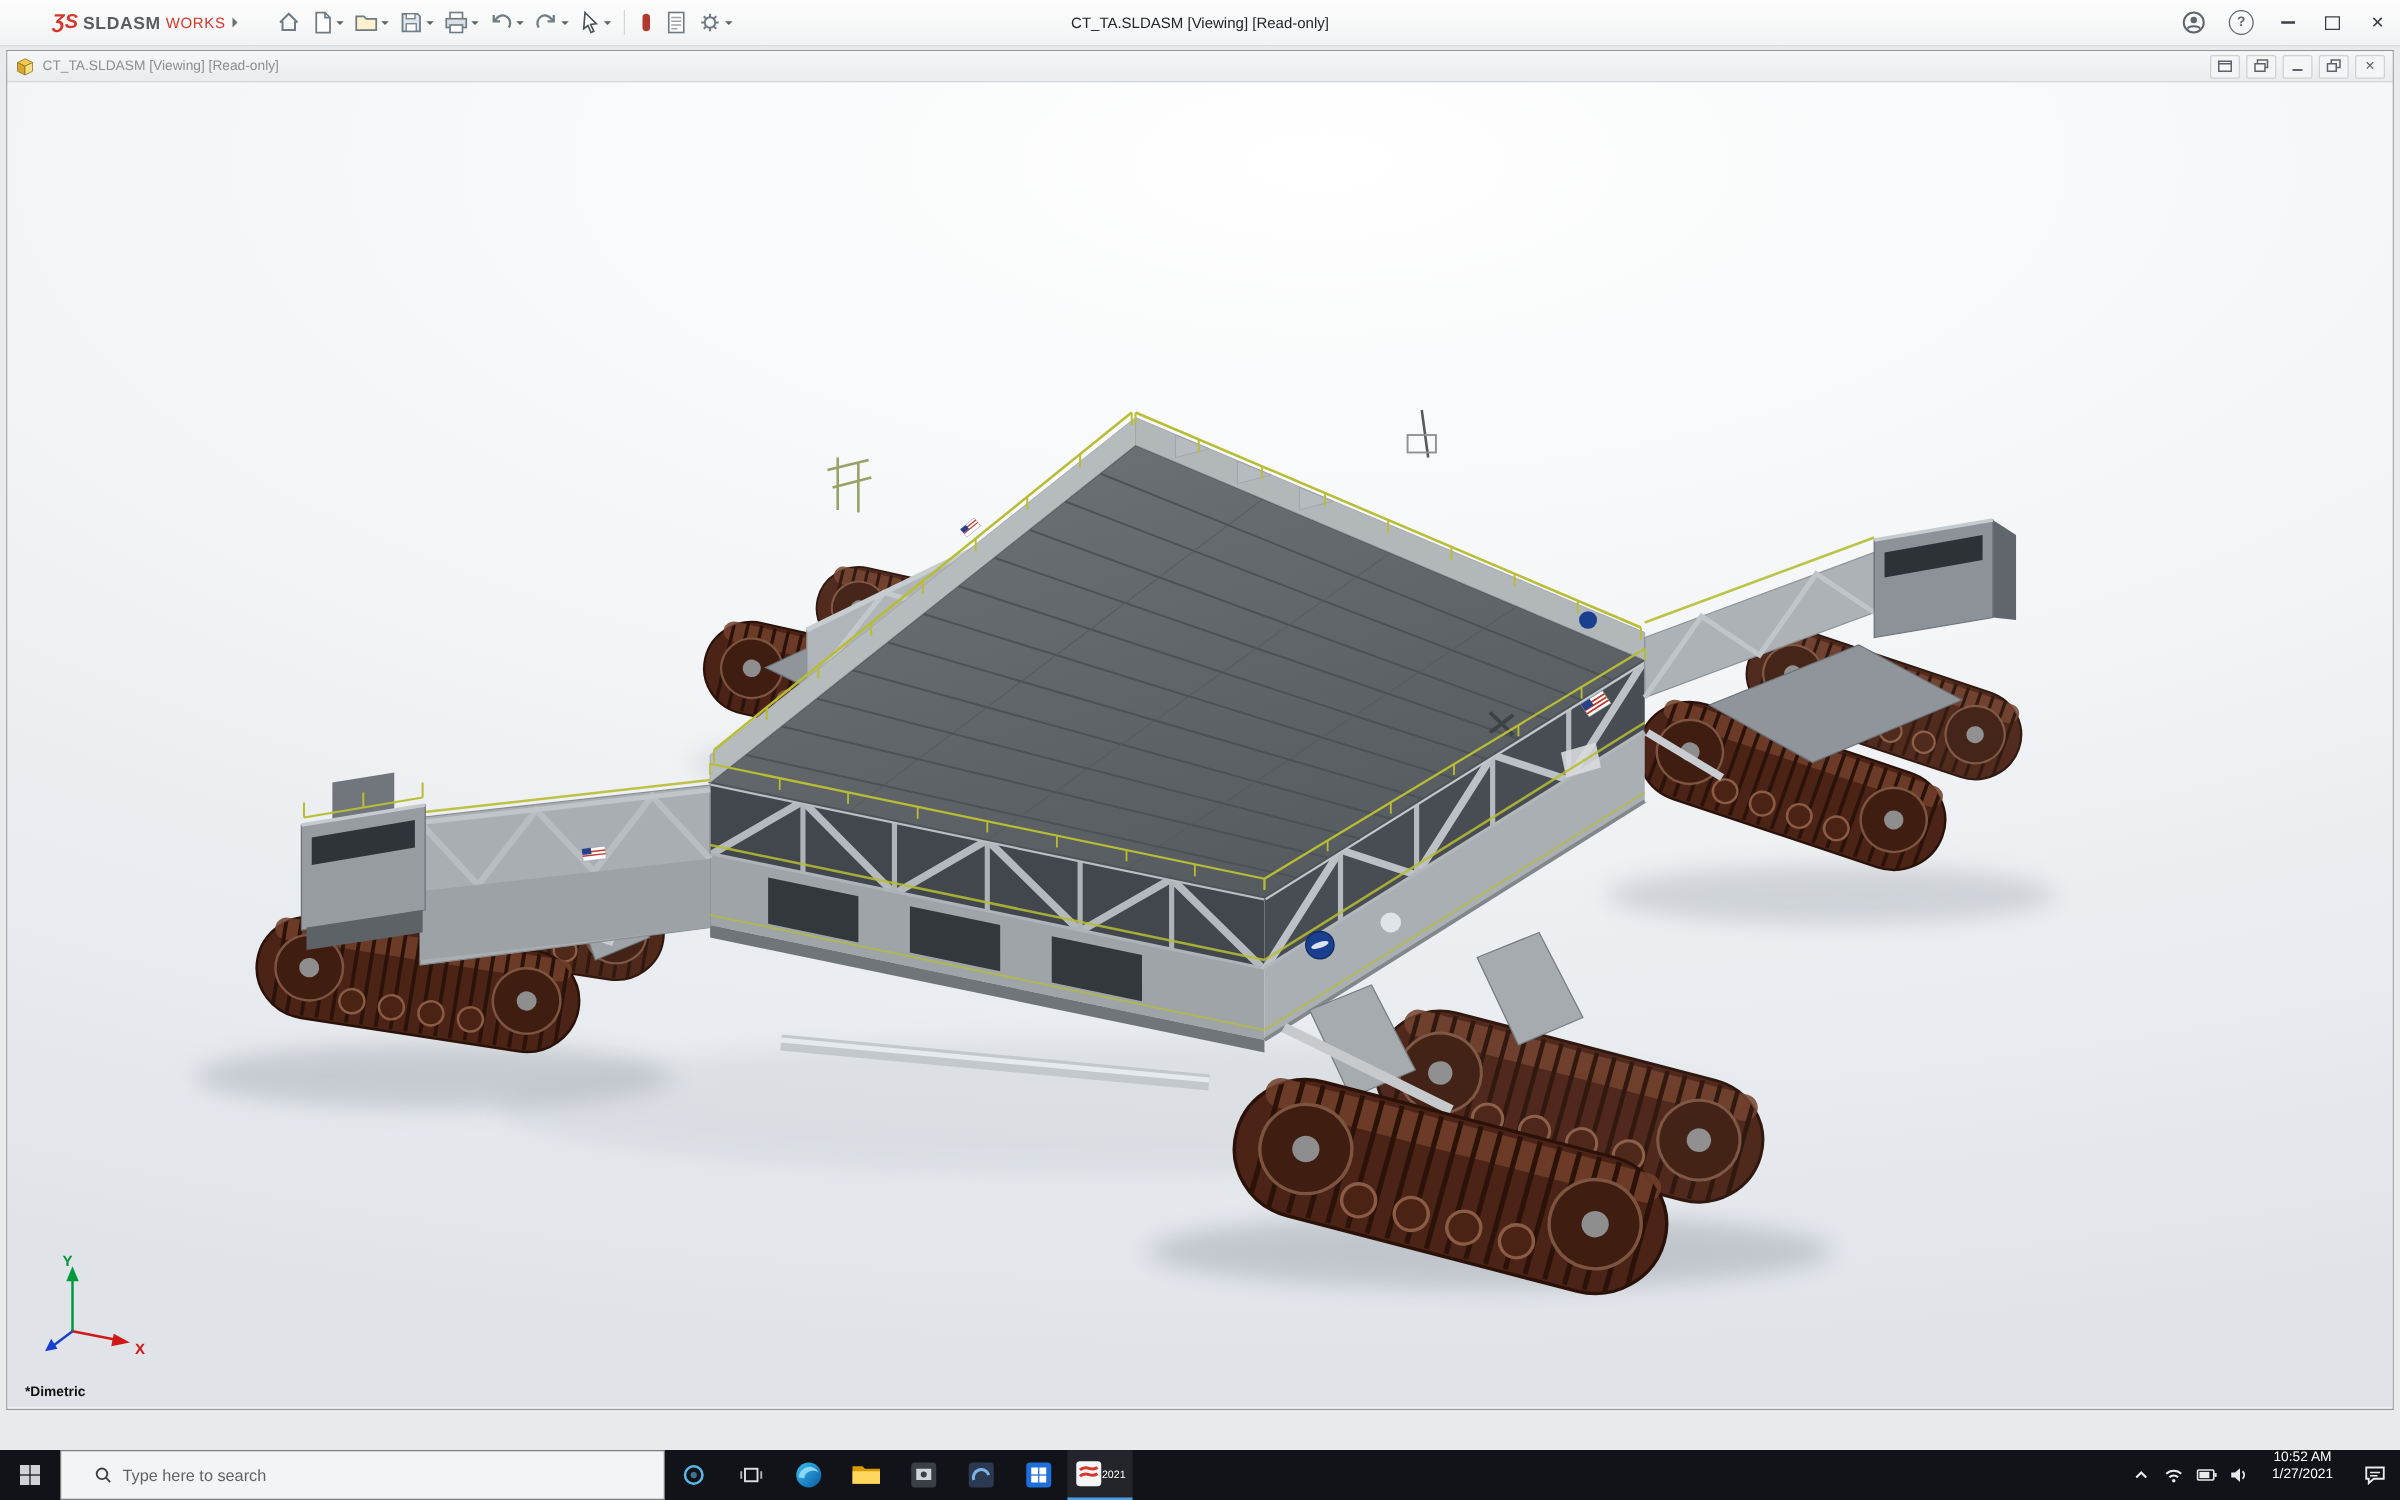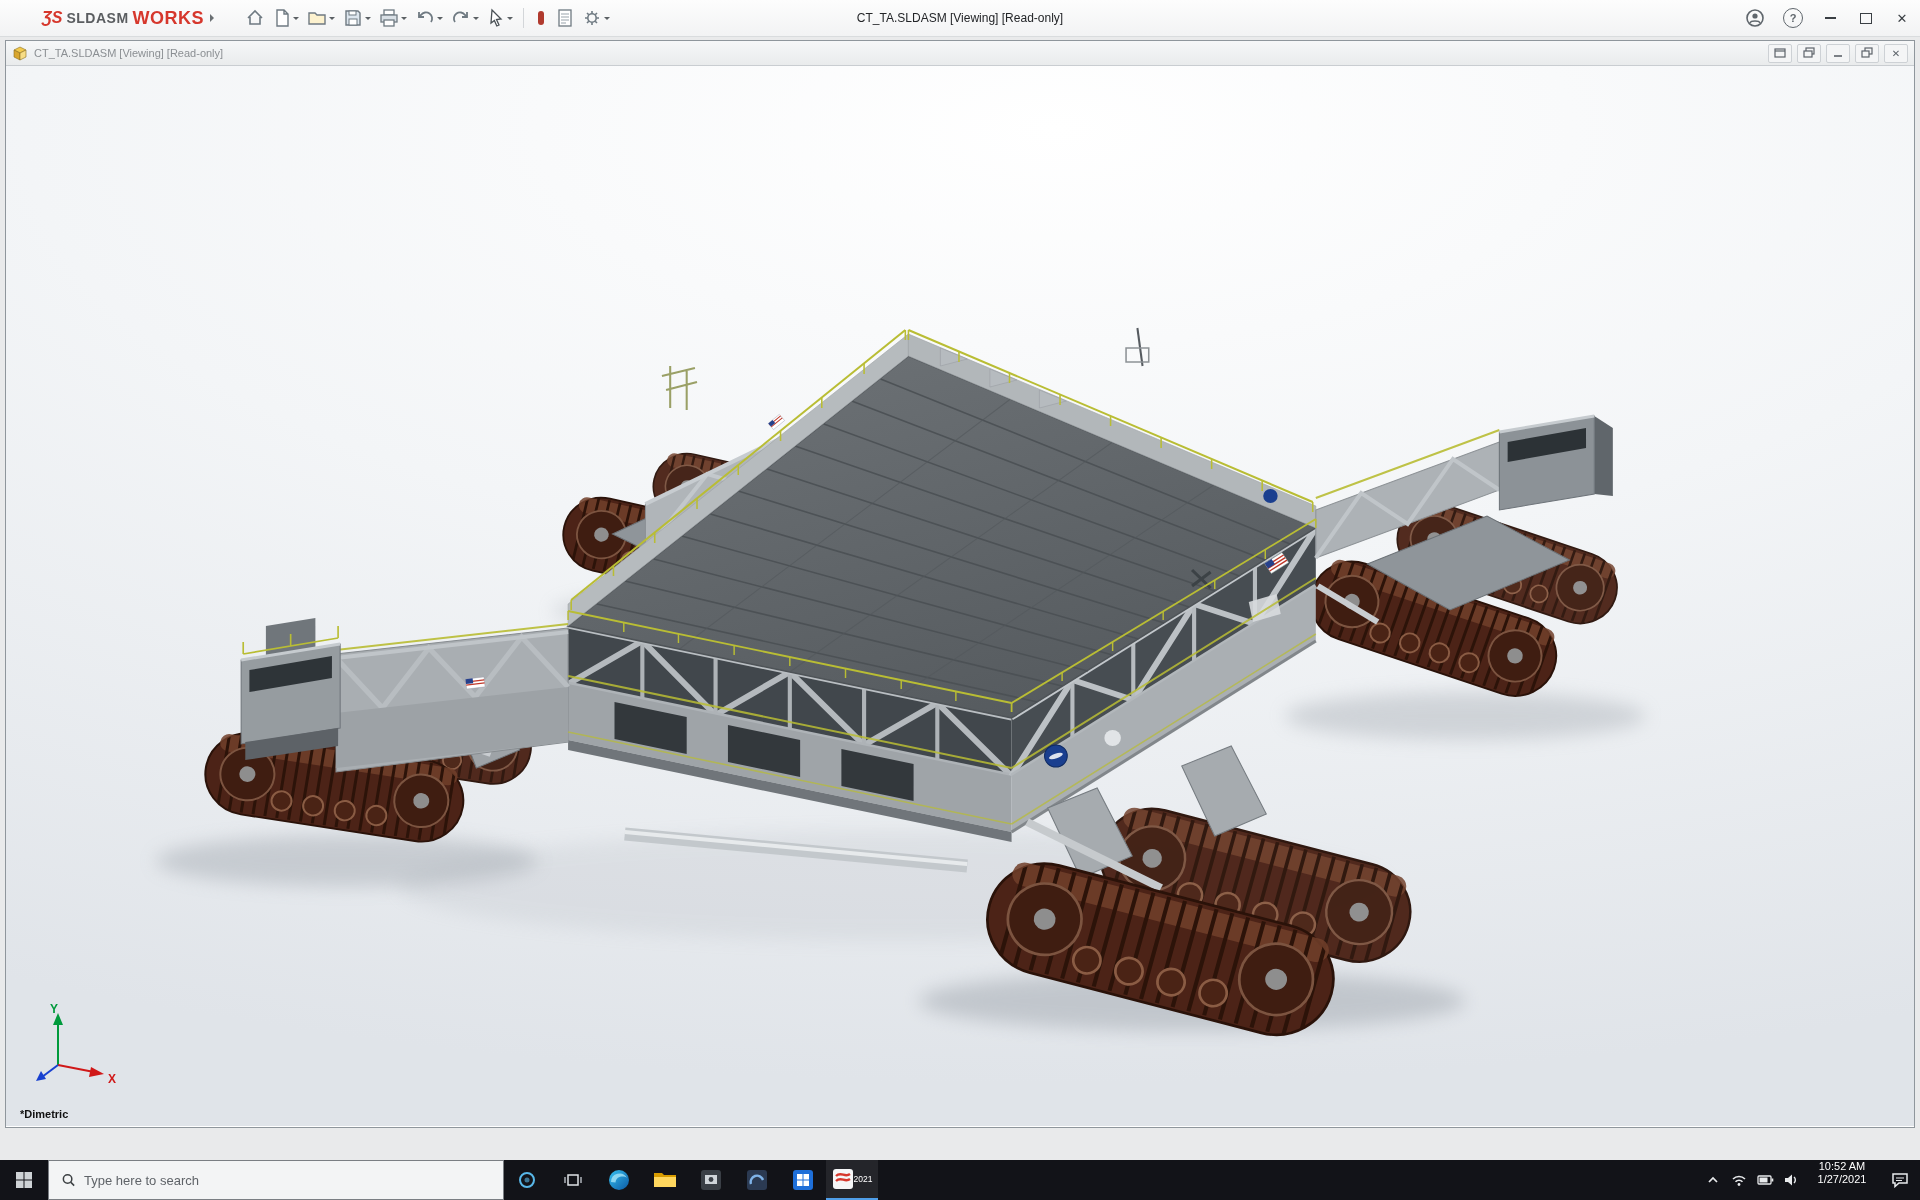--- a/index.html
+++ b/index.html
@@ -5,21 +5,21 @@
   html,body{margin:0;padding:0;width:1920px;height:1200px;overflow:hidden;
     font-family:"Liberation Sans","DejaVu Sans",sans-serif;background:#e9eaeb;}
   .screen{position:relative;width:1920px;height:1200px;}
 
   
   .appbar{position:absolute;top:0;left:0;right:0;height:36px;background:linear-gradient(#fdfdfd,#f2f3f4);
     border-bottom:1px solid #d9dcde;display:flex;align-items:center;z-index:30;padding-left:32px;}
   .brand{display:flex;align-items:center;gap:4px;padding:0 10px 0 10px;}
   .brand .glyph{color:var(--accent-red);font-weight:bold;font-style:italic;font-size:16px;}
   .brand .solid{color:#5a5d60;font-weight:bold;font-size:14px;letter-spacing:.5px;}
-  .brand .works{color:var(--accent-red);font-weight:bold;font-size:18px;letter-spacing:.5px;}
+  .brand .works{color:var(--accent-red);font-weight:normal;font-size:12px;letter-spacing:.5px;}
   .flyout-caret{width:0;height:0;border:4px solid transparent;border-left-color:#6a6f73;margin-left:2px;}
   .quickbar{display:flex;align-items:center;gap:2px;margin-left:14px;}
   .tbtn{display:flex;align-items:center;padding:3px 3px;border-radius:3px;}
   .tbtn svg{display:block;}
   .caret{width:0;height:0;border:3px solid transparent;border-top-color:#5b6064;margin-left:2px;margin-top:4px;}
   .sep{width:1px;height:20px;background:#d3d6d9;margin:0 5px;}
   .appbar-title{position:absolute;left:50%;transform:translateX(-50%);font-size:12px;color:#232528;white-space:nowrap;}
   .appbar-right{margin-left:auto;display:flex;align-items:center;height:100%;}
   .abicon{padding:0 9px;display:flex;align-items:center;height:100%;}
   .help-circle{width:18px;height:18px;border:1.6px solid #5f666c;border-radius:50%;display:flex;align-items:center;justify-content:center;
@@ -44,21 +44,21 @@
     background:radial-gradient(120% 90% at 55% 6%, #ffffff 0%, #f3f5f7 45%, #e0e4e9 100%);overflow:hidden;}
   .model-svg{position:absolute;inset:0;width:100%;height:100%;}
   .view-label{position:absolute;left:14px;bottom:6px;font-size:11px;font-weight:bold;color:#111;}
   .triad{position:absolute;left:22px;bottom:32px;}
 
   
   .taskbar{position:absolute;left:0;right:0;bottom:0;height:40px;background:var(--taskbar-bg);
     display:flex;align-items:stretch;z-index:40;}
   .tb-slot{width:46px;display:flex;align-items:center;justify-content:center;}
   .tb-slot.start{width:48px;}
-  .searchbox{width:430px;background:#f3f4f5;border:1px solid #7a7e83;display:flex;align-items:center;padding:0 12px;gap:6px;}
+  .searchbox{width:430px;background:#f3f4f5;border:1px solid #7a7e83;display:flex;align-items:center;padding:0 26px;gap:6px;}
   .searchbox input{border:none;outline:none;background:transparent;font-size:13px;color:#202124;width:100%;
     font-family:"Liberation Sans","DejaVu Sans",sans-serif;}
   .searchbox input::placeholder{color:#5f6368;}
   .sw-slot{width:52px;display:flex;flex-direction:row;align-items:center;justify-content:center;
     background:rgba(255,255,255,.08);border-bottom:2px solid #4f9ee8;}
   .sw-year{font-size:8.5px;color:#fff;line-height:9px;margin-top:1px;}
   .tray{margin-left:auto;display:flex;align-items:flex-start;}
   .tray-icon{width:26px;display:flex;align-items:center;justify-content:center;height:100%;}
   .clock{width:76px;text-align:center;color:#fff;font-size:11px;line-height:13px;}
   .action-center{width:40px;display:flex;align-items:center;justify-content:center;height:100%;}

